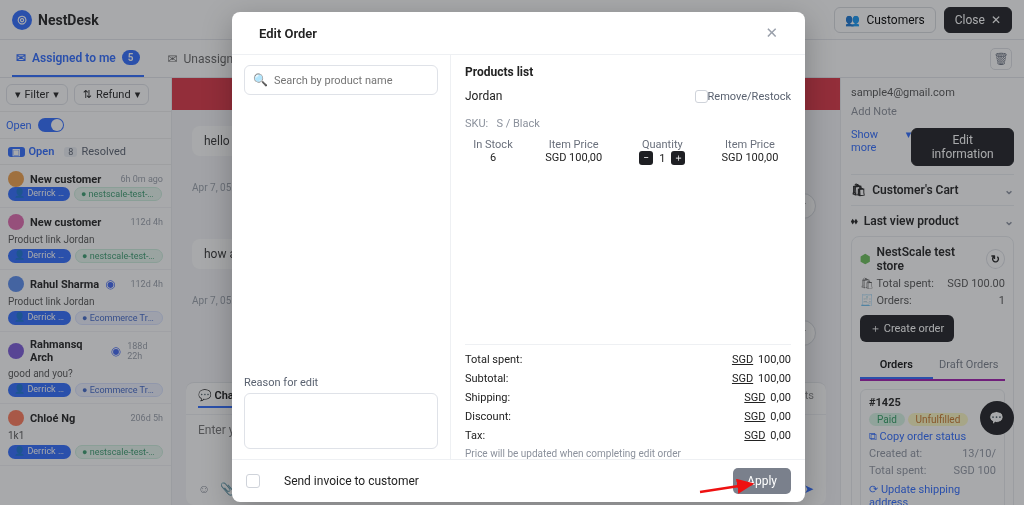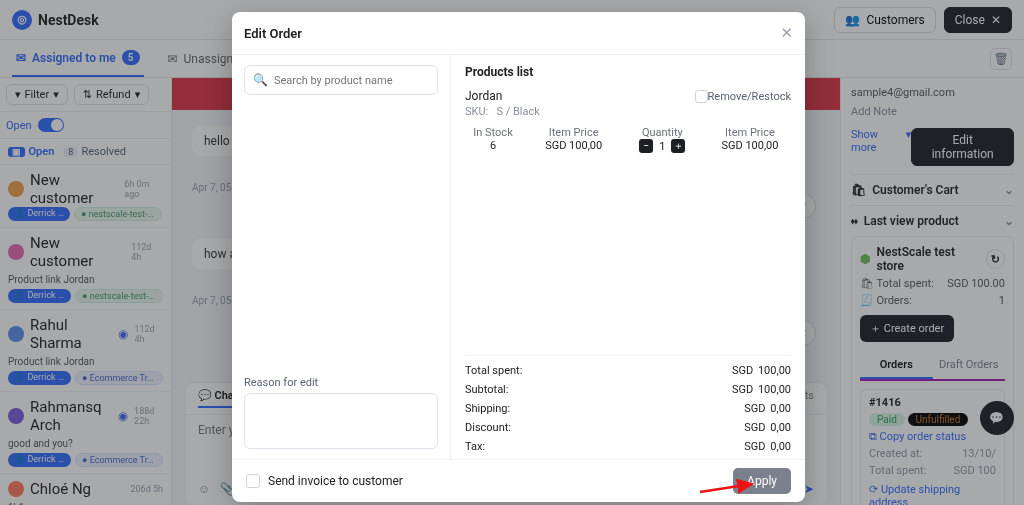--- a/index.html
+++ b/index.html
@@ -28,21 +28,21 @@
   .lfilters{display:flex;gap:6px;padding:6px;border-bottom:1px solid #eee}
   .lfilters .chip{border:1px solid #dfe2e7;border-radius:6px;padding:3px 8px;font-size:11px;display:flex;align-items:center;gap:4px}
   .lstatus{display:flex;gap:10px;padding:6px 8px;border-bottom:1px solid #eee;font-size:11px}
   .lstatus .s{display:flex;align-items:center;gap:4px;color:#5a6270}
   .lstatus .s.active{color:#2f6bff;font-weight:600}
   .lstatus .pill{font-size:9px;background:#edf0f5;border-radius:3px;padding:0 4px}
   .lstatus .active .pill{background:#2f6bff;color:#fff}
   .convo{padding:6px 8px;border-bottom:1px solid #f1f2f4}
   .convo .rowA{display:flex;align-items:center;gap:6px}
   .avatar{width:16px;height:16px;border-radius:50%;flex:none}
-  .convo .name{font-weight:400;font-size:15px}
+  .convo .name{font-weight:700;font-size:11px}
   .convo .time{margin-left:auto;color:#9aa0ab;font-size:9px}
   .convo .sub{color:#555;font-size:10px;margin:4px 0}
   .tagrow{display:flex;gap:4px;overflow:hidden}
   .tag{font-size:9px;border-radius:8px;padding:1px 6px;white-space:nowrap;overflow:hidden;text-overflow:ellipsis;max-width:88px}
   .tag.blue{background:#2f6bff;color:#fff}
   .tag.green{background:#e8f6ef;color:#3a9c6f;border:1px solid #cdeedd}
   .tag.fb {background:#eef2ff;color:#4268c9;border:1px solid #d9e2ff}
   
   .midbar{height:32px;background:#dc3545;margin-top:0}
   .chatpanel{flex:1;display:flex;flex-direction:column}
@@ -66,57 +66,57 @@
   .shopcard .head{display:flex;align-items:center;gap:6px;font-weight:600}
   .shopcard .head .r{width:20px;height:20px;border:1px solid #dfe1e6;border-radius:50%;margin-left:auto;display:flex;align-items:center;justify-content:center;font-size:11px}
   .kv{display:flex;justify-content:space-between;font-size:11px;color:#555;margin-top:4px}
   .mkbtn{background:#1e1f23;color:#fff;border:none;border-radius:6px;padding:6px 10px;font-size:11px;margin-top:8px}
   .tabs2{display:flex;border-bottom:2px solid #a21caf;margin-top:10px;font-size:11px}
   .tabs2 div{flex:1;text-align:center;padding:6px 0;color:#7a808c}
   .tabs2 .act{color:#111;font-weight:600;border-bottom:2px solid #2f6bff}
   .orderbox{border:1px solid #e9ecef;border-radius:6px;padding:6px 8px;margin-top:8px;font-size:11px}
   .pill2{border-radius:9px;padding:1px 8px;font-size:10px;display:inline-block}
   .pill2.green{background:#d7f4e4;color:#2f9d63}
-  .pill2.orange{background:#000000;color:#c8762a}
+  .pill2.orange{background:#fef9c3;color:#c8762a}
   .orderacts{display:flex;gap:6px;margin-top:8px}
   .orderacts button{flex:none;border:1px solid #dfe1e6;background:#fff;border-radius:6px;padding:4px 10px;font-size:11px}
   .orderacts .edit{color:#2f6bff}
   .orderacts .refund{color:#d9822b}
   .orderacts .cancel{color:#dc3545}
   
   .fab{position:absolute;right:10px;bottom:70px;width:34px;height:34px;border-radius:50%;background:#1e1f23;color:#fff;display:flex;align-items:center;justify-content:center}
   
   .scrim{position:absolute;inset:0;background:rgba(40,43,48,.35)}
   
   .modal{position:absolute;left:232px;top:12px;width:573px;height:490px;background:#fff;border-radius:8px;box-shadow:0 8px 30px rgba(0,0,0,.25);display:flex;flex-direction:column}
-  .mhead{display:flex;align-items:center;padding:12px 12px;border-bottom:1px solid #eef0f3}
+  .mhead{display:flex;align-items:center;padding:12px 27px;border-bottom:1px solid #eef0f3}
   .mhead h3{font-size:13px;font-weight:600}
   .mhead .x{margin-left:auto;color:#9aa0ab;cursor:pointer;font-size:15px}
   .mbody{display:flex;flex:1;min-height:0}
   .mleft{width:219px;border-right:1px solid #eef0f3;padding:10px 12px;display:flex;flex-direction:column}
   .search{border:1px solid #dfe2e8;border-radius:6px;height:30px;display:flex;align-items:center;padding:0 8px;color:#9aa0ab;gap:6px}
   .search input{border:none;outline:none;flex:1;font-size:11px}
   .mleft label{font-size:11px;color:#5a6270;margin-top:auto}
   .reason{border:1px solid #dfe2e8;border-radius:6px;height:56px;margin-top:4px}
   .mright{flex:1;padding:10px 14px 0 14px;overflow:hidden;display:flex;flex-direction:column}
   .mright h4{font-size:12px;font-weight:700;margin-bottom:10px}
   .prodhead{display:flex;align-items:center}
   .prodhead .pname{font-weight:400;font-size:12px}
   .prodhead .rr{margin-left:auto;display:flex;align-items:center;color:#5a6270;font-size:11px}
   .prodhead .rr .cb{width:13px;height:13px;border:1px solid #cfd3da;border-radius:3px}
-  .sku{color:#8b919c;font-size:11px;margin-top:2px}
+  .sku{color:#8b919c;font-size:11px;margin-top:14px}
   .grid5{display:grid;grid-template-columns:56px 84px 72px 82px;gap:0;margin-top:8px;text-align:center;font-size:11px;justify-content:space-between}
   .grid5 .h{color:#6a707c}
   .qty{display:flex;align-items:center;justify-content:center;gap:6px}
   .qty .b{width:14px;height:14px;background:#1e1f23;color:#fff;border-radius:3px;display:flex;align-items:center;justify-content:center;font-size:10px;line-height:1}
   .totals{margin-top:auto;border-top:1px solid #eef0f3;padding-top:8px;font-size:11px}
   .trow{display:flex;justify-content:space-between;margin-bottom:6px}
-  .trow .cur{margin-right:2px}
+  .trow .cur{text-decoration:underline;margin-right:2px}
   .note{color:#8b919c;font-size:10px;margin-top:2px}
-  .mfoot{border-top:1px solid #eef0f3;display:flex;align-items:center;padding:8px 14px;gap:8px}
+  .mfoot{border-top:1px solid #eef0f3;display:flex;align-items:center;padding:8px 14px;gap:24px}
   .mfoot .cb{width:14px;height:14px;border:1px solid #cfd3da;border-radius:3px}
   .mfoot .apply{margin-left:auto;background:#7a808c;color:#fff;border:none;border-radius:5px;padding:6px 14px;font-size:12px}
   
   .arrow{position:absolute;left:700px;top:478px;pointer-events:none}
   .arrow svg{overflow:visible}
   
   .toggle{width:26px;height:14px;background:#2f6bff;border-radius:8px;position:relative}
   .toggle::after{content:"";position:absolute;right:1px;top:1px;width:12px;height:12px;background:#fff;border-radius:50%}
   
   .trash{width:22px;height:22px;border:1px solid #dfe1e6;border-radius:5px;display:flex;align-items:center;justify-content:center;margin-left:auto;color:#6b7280}
@@ -315,21 +315,21 @@
             <span>🧾 <span>Orders:</span></span>
             <span>1</span>
           </div>
         <button class="mkbtn">＋ <span>Create order</span></button>
         <div class="tabs2">
           <div class="act">Orders</div>
           <div>Draft Orders</div>
         </div>
         <div class="orderbox">
           <div style="display:flex;align-items:center">
-              <b>#1416</b>
+              <b>#1425</b>
               <span class="chev" style="margin-left:auto">⌄</span>
             </div>
           <div style="margin-top:4px"><span class="pill2 green">Paid</span> <span class="pill2 orange">Unfulfilled</span></div>
           <div class="rlink" style="margin-top:4px">⧉ <span>Copy order status</span></div>
           <div class="kv" style="color:#9096a2">
               <span>Created at:</span>
               <span>13/10/</span>
             </div>
           <div class="kv" style="color:#9096a2">
               <span>Total spent:</span>
@@ -403,20 +403,21 @@
             <span><span class="cur">SGD</span> <span>0,00</span></span>
           </div>
         <div class="trow">
             <span>Discount:</span>
             <span><span class="cur">SGD</span> <span>0,00</span></span>
           </div>
         <div class="trow">
             <span>Tax:</span>
             <span><span class="cur">SGD</span> <span>0,00</span></span>
           </div>
+        <div class="note">Price will be updated when completing edit order</div>
       </div>
     </div>
   </div>
   <div class="mfoot">
     <span class="cb"></span>
     <span>Send invoice to customer</span>
     <button class="apply">Apply</button>
   </div>
 </div>
 

